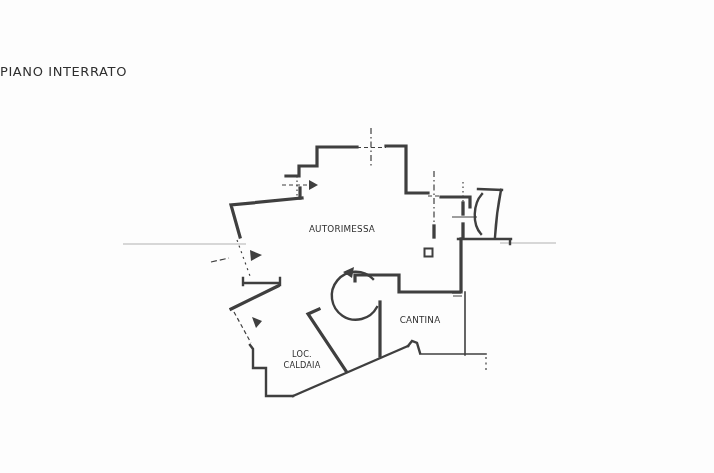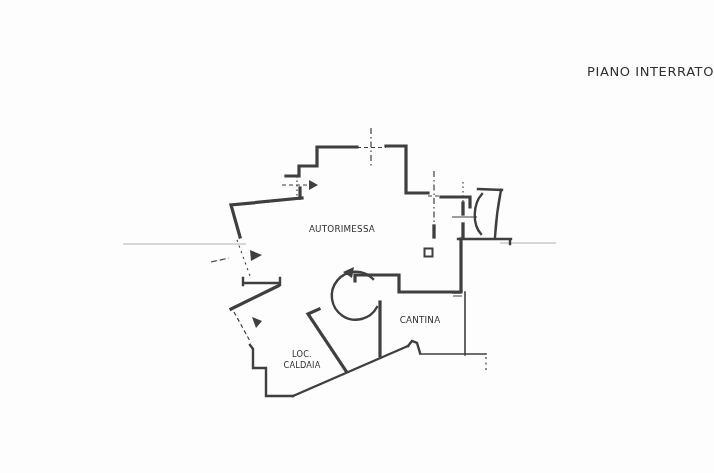--- a/index.html
+++ b/index.html
@@ -7,21 +7,21 @@
     position:relative;
     width:714px;height:473px;
     margin:0 auto;
     background:var(--paper,#fdfdfd);
     overflow:hidden;
     font-family:"DejaVu Sans","Liberation Sans",sans-serif;
   }
   .plan-title{
     position:absolute;
     top:64px;left:0;width:714px;
-    text-align:right;
+    text-align:left;
     font-size:13px;
     letter-spacing:0.6px;
     color:var(--text,#2f2f2f);
   }
   svg{position:absolute;left:0;top:0;}
   .wall{fill:none;stroke:var(--ink,#3f3f3f);stroke-width:3.2;stroke-linecap:square;stroke-linejoin:miter;}
   .wall-med{stroke-width:2.4;}
   .wall-thin{stroke-width:1.6;}
   .curve{fill:none;stroke:var(--ink,#3f3f3f);stroke-width:2.4;stroke-linecap:square;}
   .dash{fill:none;stroke:var(--ink,#3f3f3f);stroke-width:1.2;stroke-linecap:butt;}

